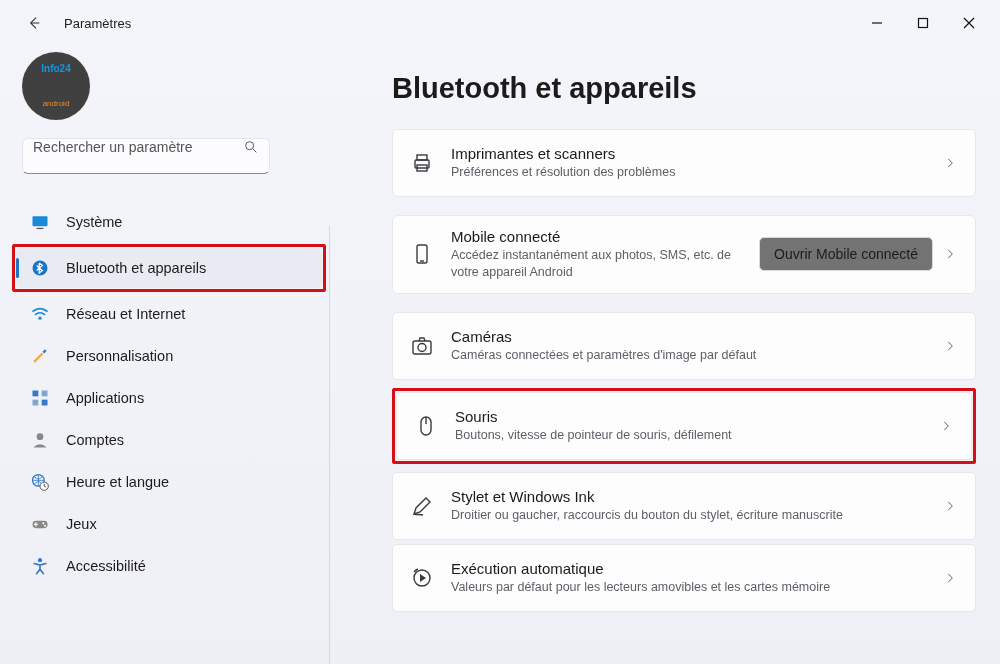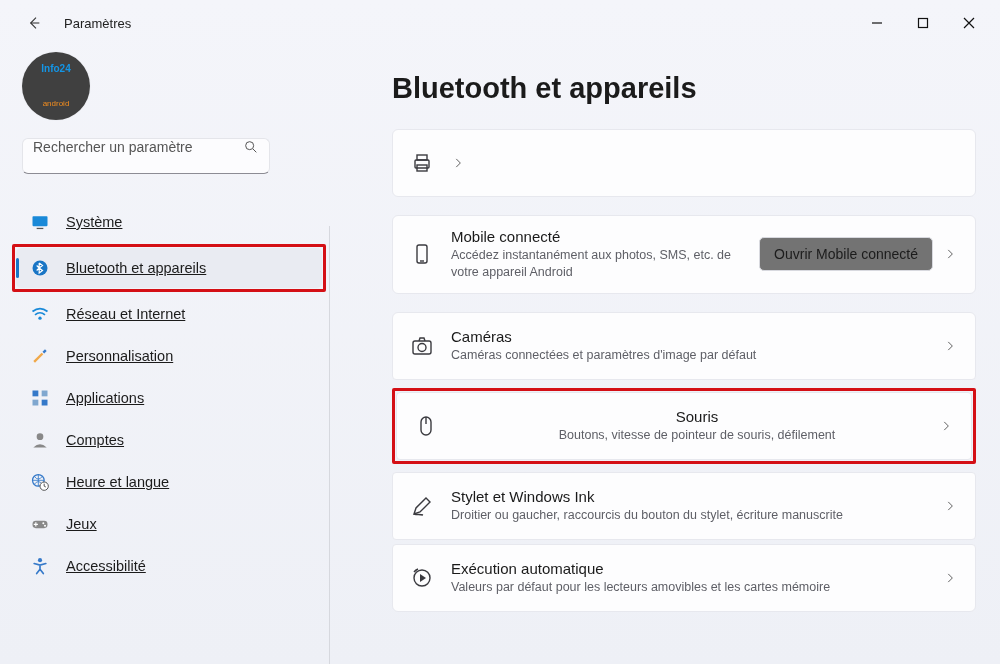--- a/index.html
+++ b/index.html
@@ -73,21 +73,21 @@
     display: flex; align-items: flex-start;
     padding: 0 10px;
   }
   .search input {
     border: none; background: transparent;
     flex: 1; font-size: 14px; outline: none;
     color: #333;
   }
   .search input::placeholder { color: #555; }
   .search svg { width: 16px; height: 16px; stroke:#555; fill:none; stroke-width:1.5;}
-  .nav { padding: 10px 0 0 0; text-decoration: underline; }
+  .nav { padding: 10px 0 0 0; }
   .nav-item {
     width: 312px;
     height: 40px;
     margin: 2px 12px 2px 8px;
     border-radius: 5px;
     display: flex; align-items: center;
     padding: 0 8px 0 14px;
     font-size: 14.5px;
     color: #1c1c1c;
     cursor: pointer;
@@ -170,21 +170,21 @@
     border-radius:5px;
     padding: 8px 14px;
     font-size: 14px;
     color:#1c1c1c;
     margin-right: 10px;
     cursor:pointer;
   }
   .chev { width: 14px; height:14px; flex-shrink:0;}
   .chev svg{width:14px;height:14px;fill:none;stroke:#555;stroke-width:1.6;}
 
-  .highlight-wrap-card { margin: 4px 0; text-align: center; }
+  .highlight-wrap-card { margin: 4px 0; }
   .highlight-wrap-card .card { border-radius:4px; }
 </style>
 </head>
 <body>
 
 <div class="titlebar">
   <div class="back-btn">
     <svg viewBox="0 0 24 24">
       <path d="M15 4 L7 12 L15 20"></path>
       <path d="M7 12 H20"></path>
@@ -342,20 +342,24 @@
     <div class="cards">
 
       <div class="card first-in-group last-in-group">
         <span class="card-icon">
           <svg viewBox="0 0 24 24">
               <rect x="5" y="9" width="14" height="8" rx="1"></rect>
               <rect x="7" y="4" width="10" height="5"></rect>
               <rect x="7" y="14" width="10" height="6"></rect>
             </svg>
         </span>
+        <div class="card-text">
+          <div class="card-title">Imprimantes et scanners</div>
+          <div class="card-sub">Préférences et résolution des problèmes</div>
+        </div>
         <span class="chev"><svg viewBox="0 0 24 24">
               <path d="M9 5 L16 12 L9 19"></path>
             </svg></span>
       </div>
 
       <div class="group-gap"></div>
 
       <div class="card first-in-group last-in-group">
         <span class="card-icon">
           <svg viewBox="0 0 24 24">

